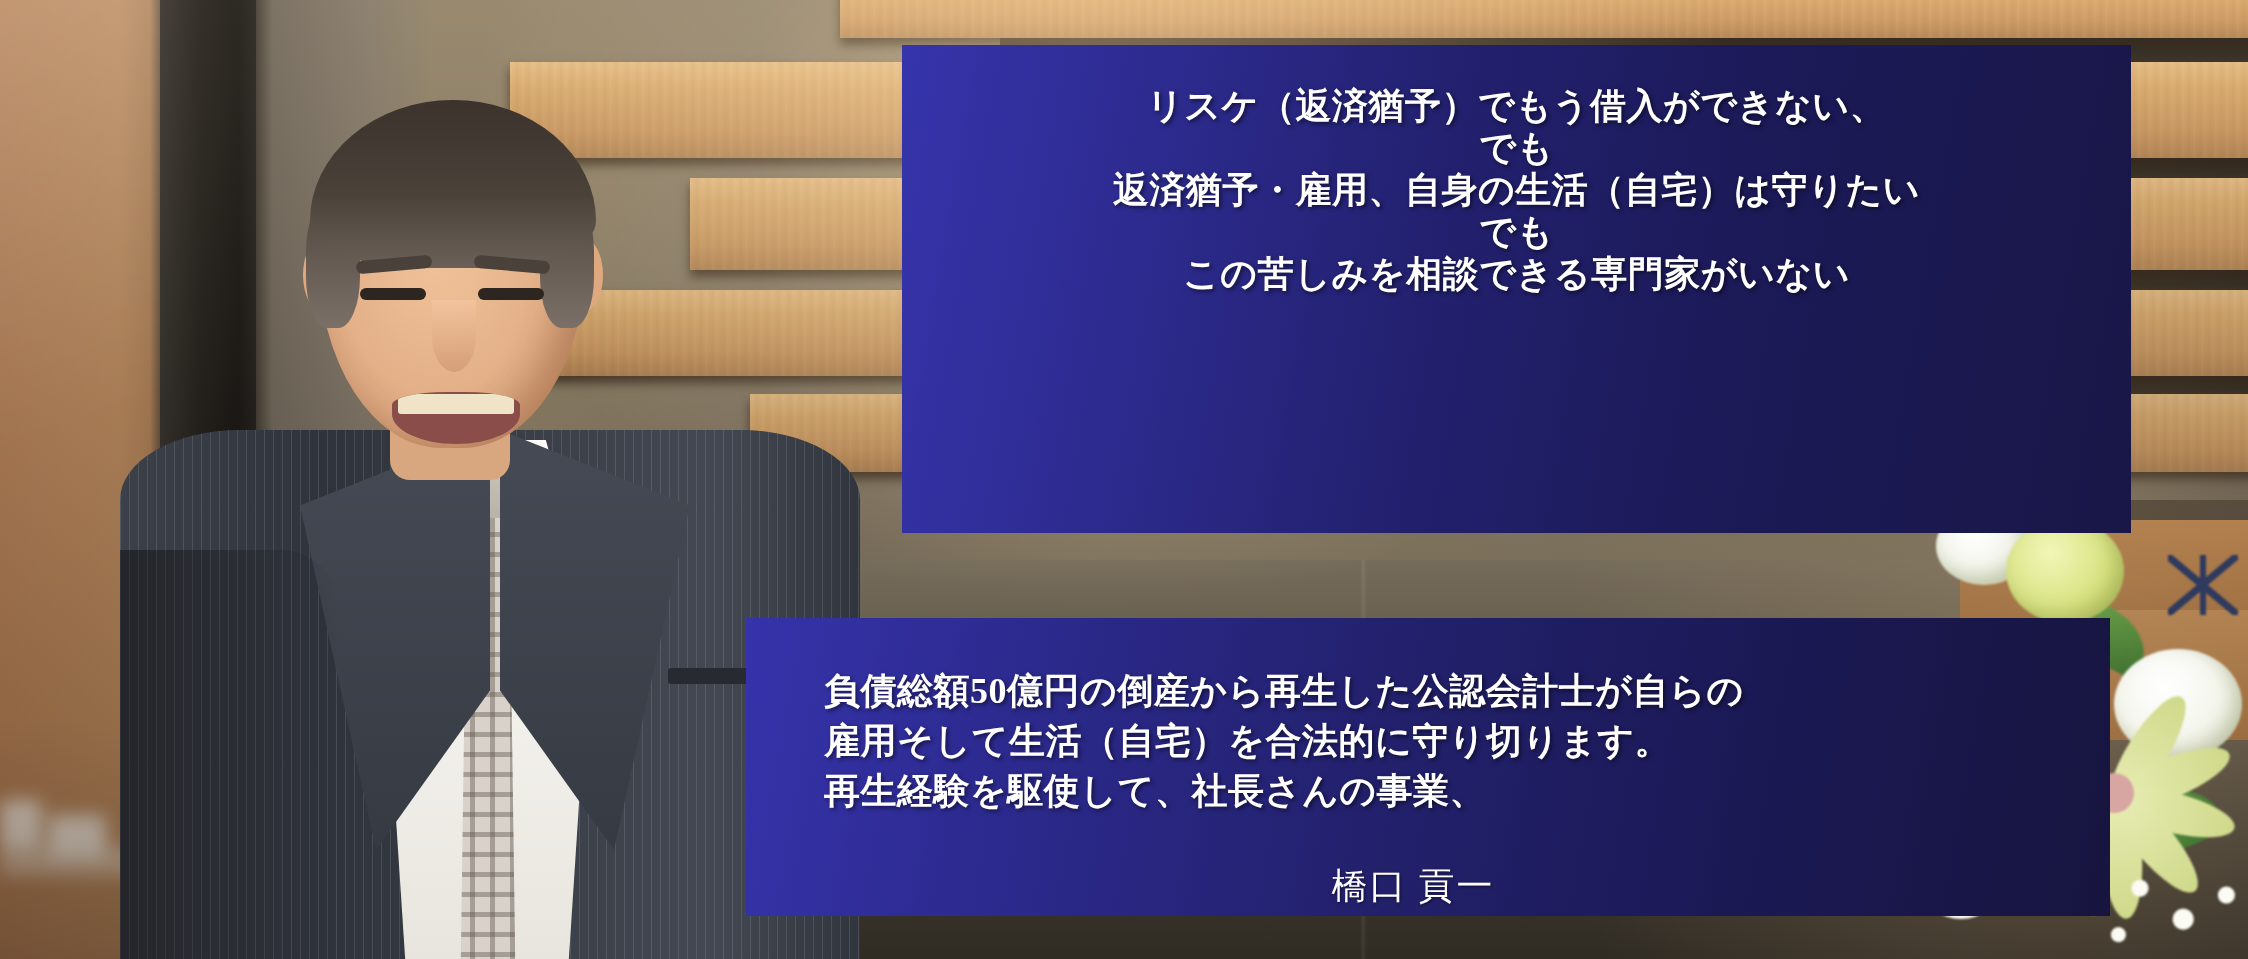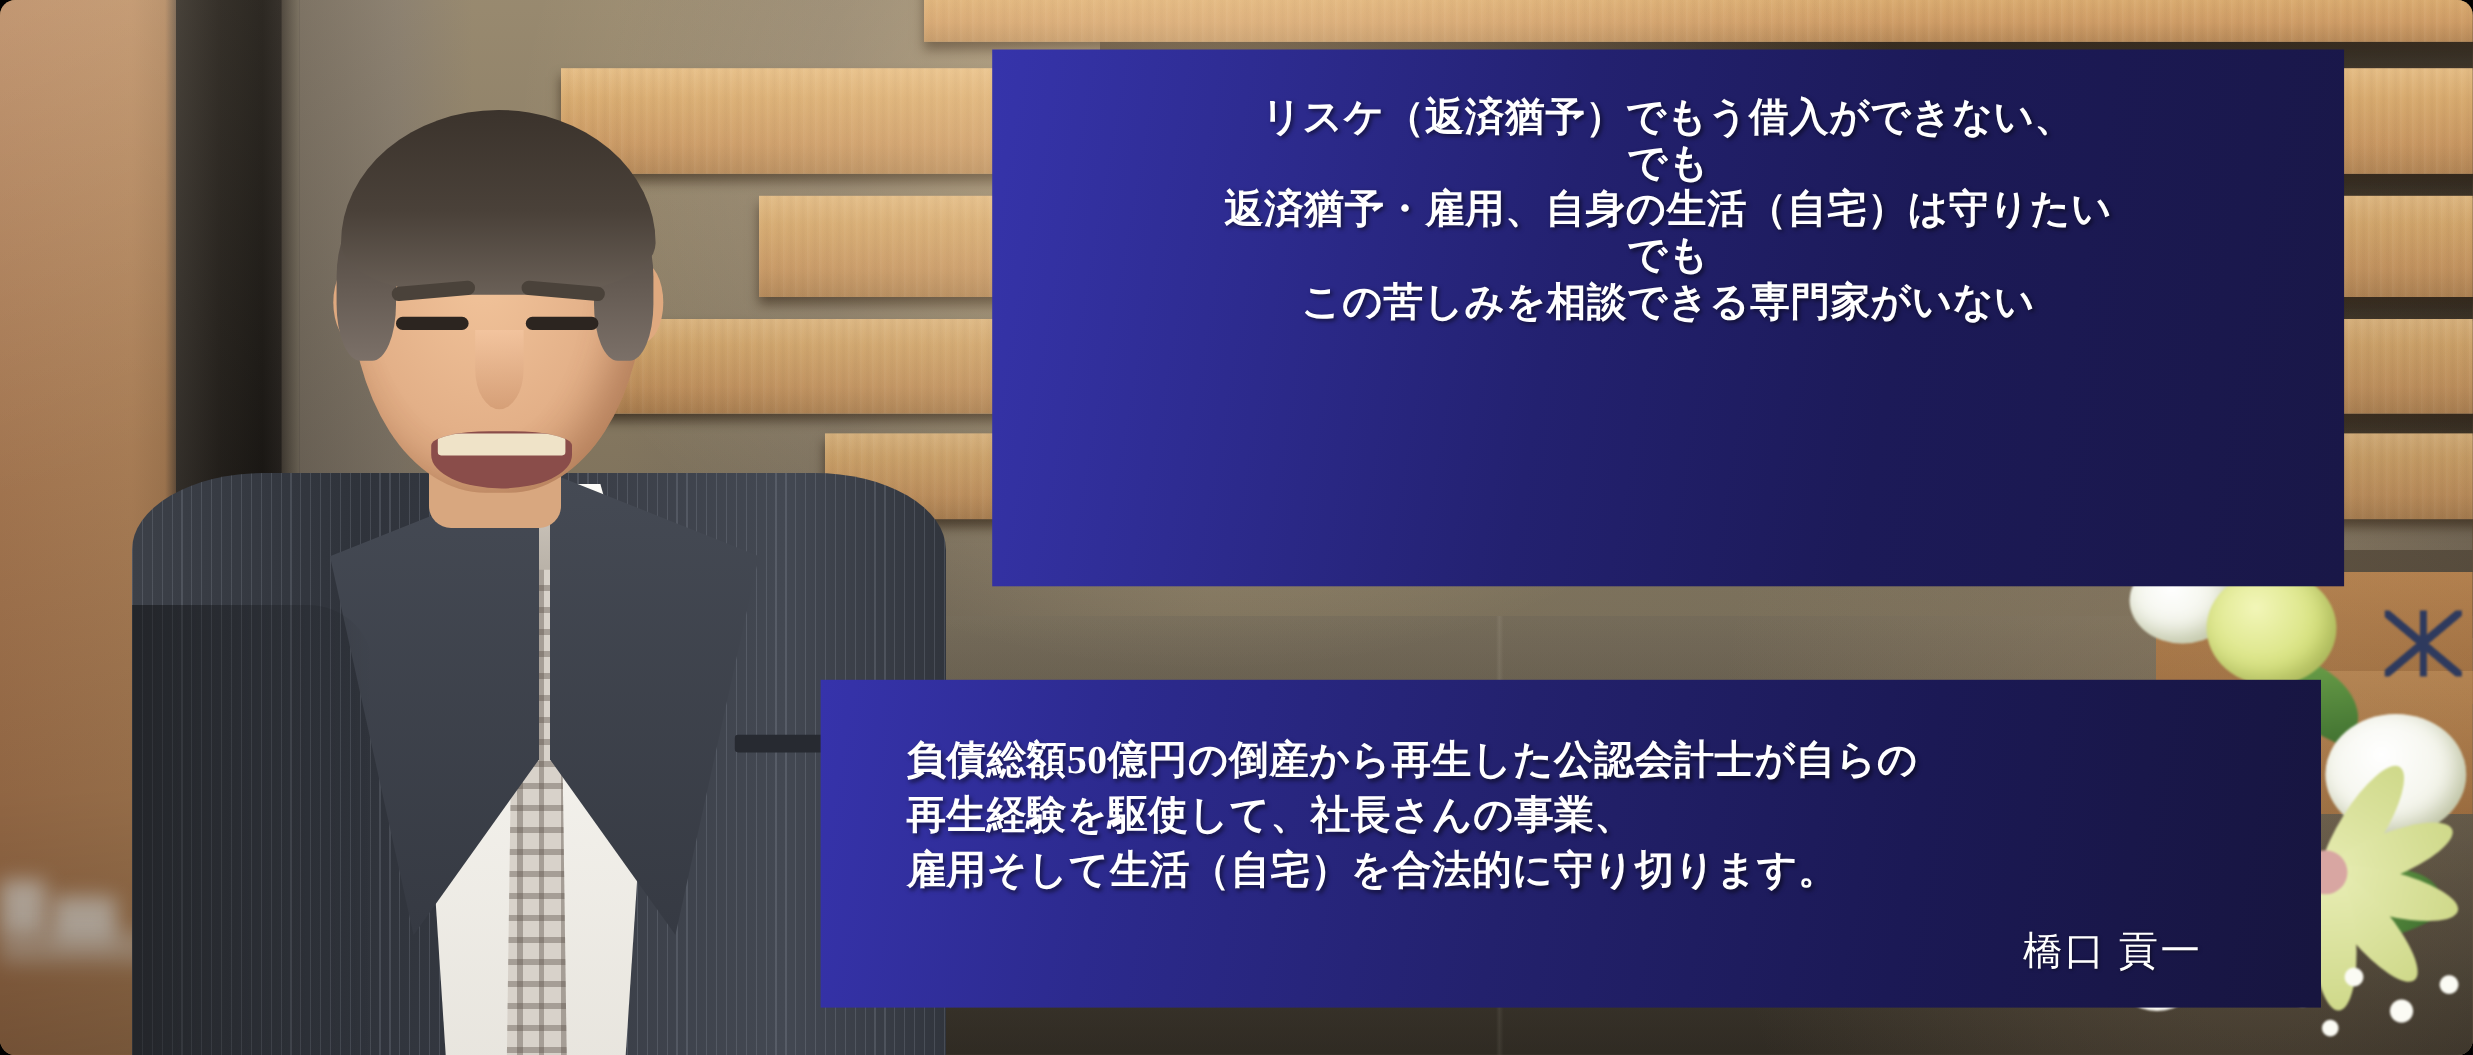--- a/index.html
+++ b/index.html
@@ -10,21 +10,20 @@
   body {
     font-family: "Liberation Serif", "DejaVu Serif", serif;
   }
 
   #stage {
     position: relative;
     width: 2248px;
     height: 959px;
     overflow: hidden;
     background: #8a6a44;
-    border-radius: 14px;
   }
 
   
   .photo {
     position: absolute;
     inset: 0;
     overflow: hidden;
   }
 
   
@@ -384,23 +383,23 @@
   }
   .bline {
     font-size: 36px;
     line-height: 50px;
     font-weight: 700;
     letter-spacing: 0.5px;
     text-shadow: 2px 2px 4px rgba(0,0,0,0.55);
     white-space: nowrap;
   }
   .signature {
-    margin-top: 26px;
+    margin-top: 48px;
     padding-right: 108px;
-    text-align: right;
+    text-align: center;
     font-size: 36px;
     line-height: 44px;
     font-weight: 400;
     letter-spacing: 2px;
     text-shadow: 1px 1px 3px rgba(0,0,0,0.5);
     font-family: Liberation Serif, serif;
   }
 </style>
 </head>
 <body>
@@ -494,18 +493,18 @@
   <div class="panel panel-top">
     <div class="qline">リスケ（返済猶予）でもう借入ができない、</div>
     <div class="qline">でも</div>
     <div class="qline">返済猶予・雇用、自身の生活（自宅）は守りたい</div>
     <div class="qline">でも</div>
     <div class="qline">この苦しみを相談できる専門家がいない</div>
   </div>
 
   <div class="panel panel-bottom">
     <div class="bline">負債総額50億円の倒産から再生した公認会計士が自らの</div>
+    <div class="bline">雇用そして生活（自宅）を合法的に守り切ります。</div>
     <div class="bline">再生経験を駆使して、社長さんの事業、</div>
-    <div class="bline">雇用そして生活（自宅）を合法的に守り切ります。</div>
     <div class="signature">橋口 貢一</div>
   </div>
 
 </div>
 
 </body></html>

